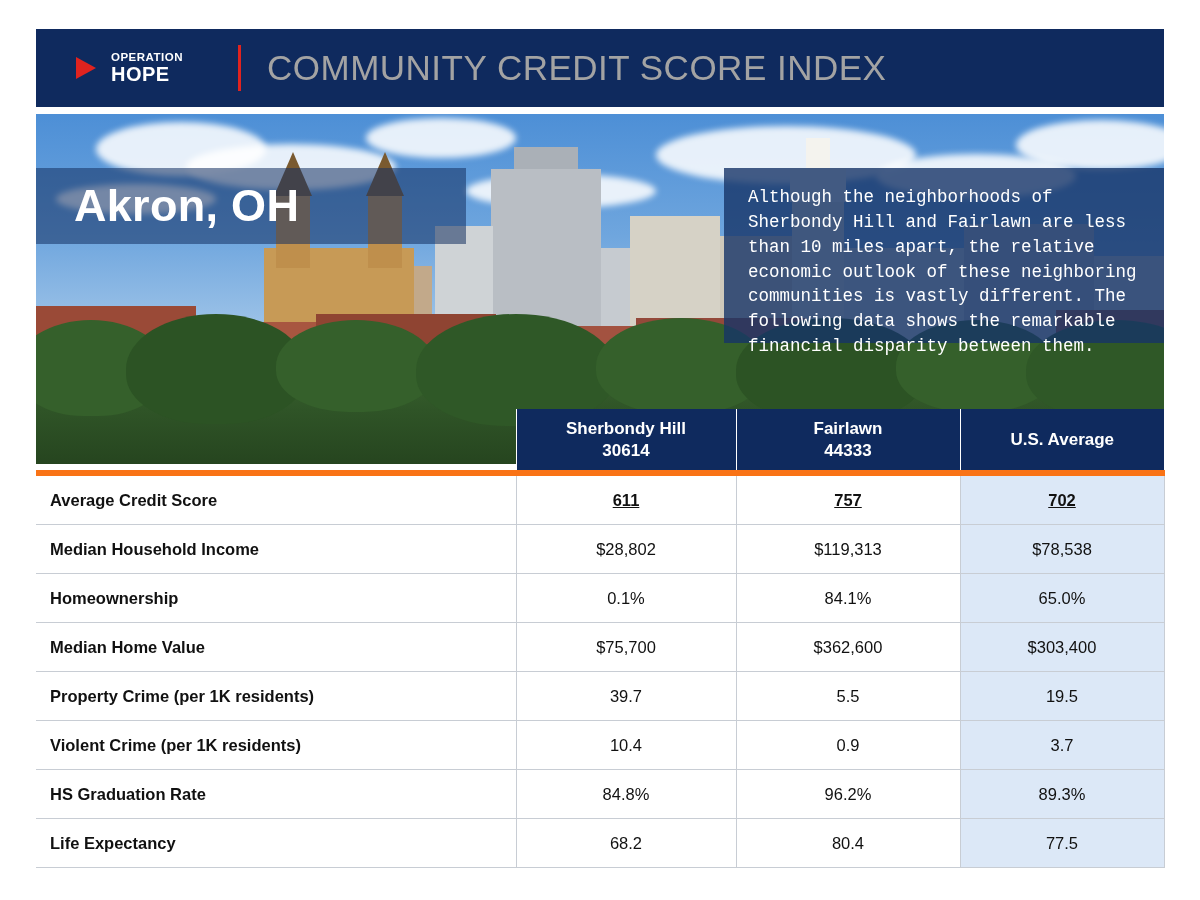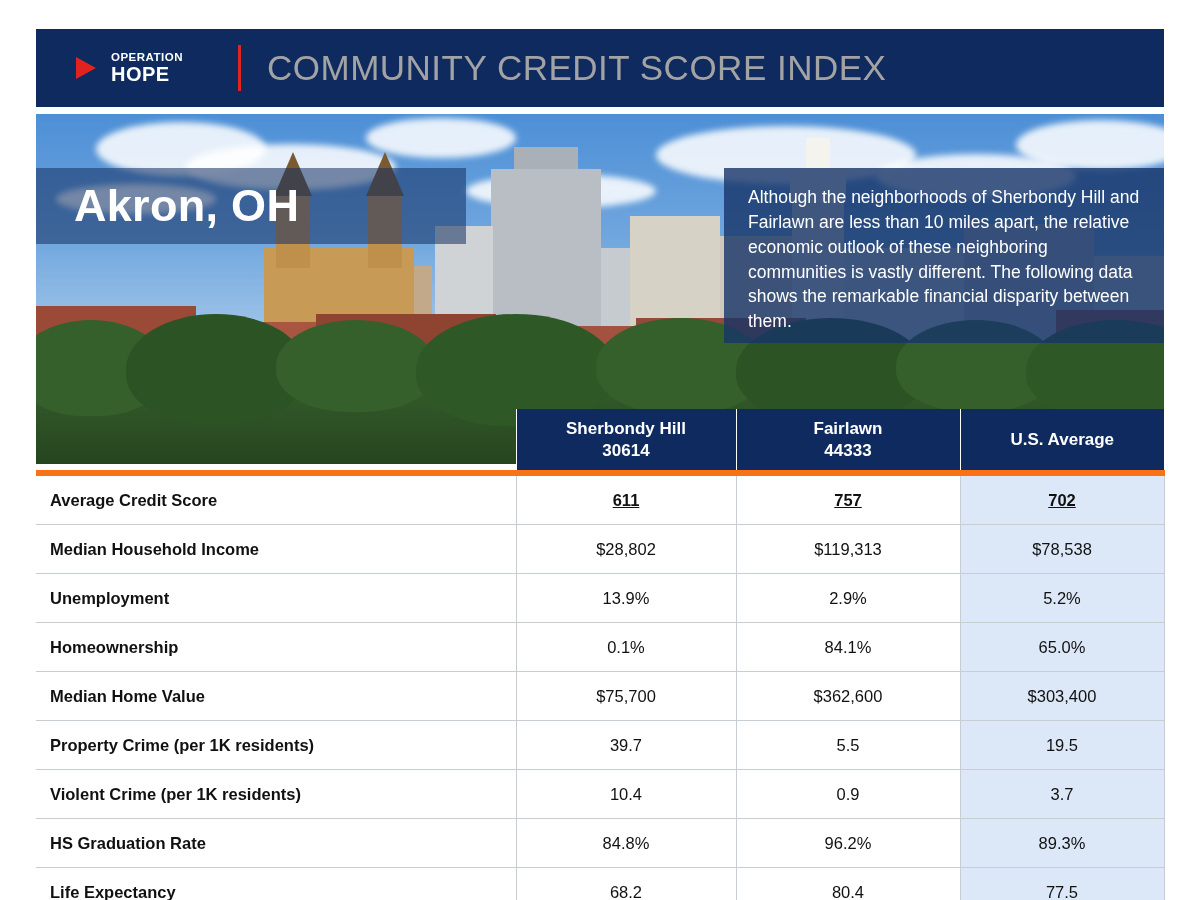--- a/index.html
+++ b/index.html
@@ -143,20 +143,21 @@
   }
   .callout {
     position: absolute;
     right: 0;
     top: 54px;
     width: 440px;
     height: 175px;
     background: rgba(22,52,104,0.80);
     box-sizing: border-box;
     padding: 17px 22px 0 24px;
+    font-family: Liberation Mono, monospace;
   }
   .callout p {
     margin: 0;
     color: #ffffff;
     font-size: 17.5px;
     line-height: 1.42;
   }
 
   
   .table-wrap {
@@ -330,26 +331,20 @@
           <td class="val">757</td>
           <td class="avg">702</td>
         </tr>
         <tr>
           <td class="label">Median Household Income</td>
           <td class="val">$28,802</td>
           <td class="val">$119,313</td>
           <td class="avg">$78,538</td>
         </tr>
         <tr>
-          <td class="label">Unemployment</td>
-          <td class="val">13.9%</td>
-          <td class="val">2.9%</td>
-          <td class="avg">5.2%</td>
-        </tr>
-        <tr>
           <td class="label">Homeownership</td>
           <td class="val">0.1%</td>
           <td class="val">84.1%</td>
           <td class="avg">65.0%</td>
         </tr>
         <tr>
           <td class="label">Median Home Value</td>
           <td class="val">$75,700</td>
           <td class="val">$362,600</td>
           <td class="avg">$303,400</td>

